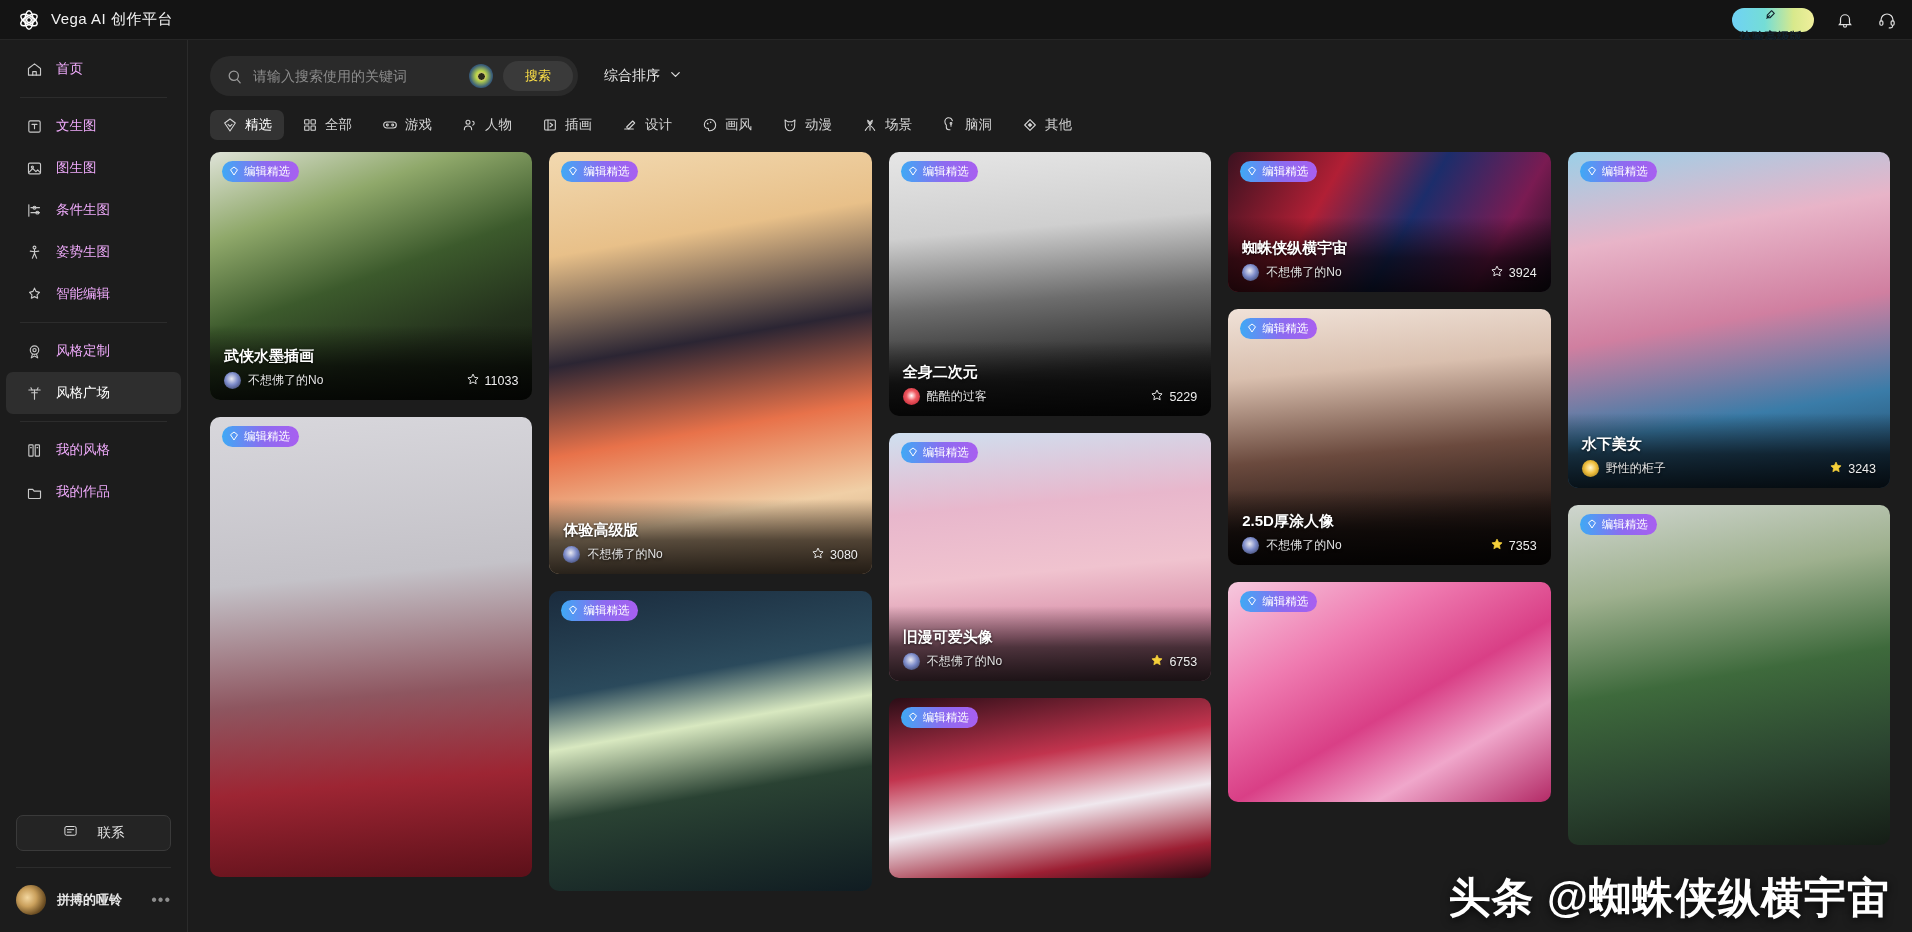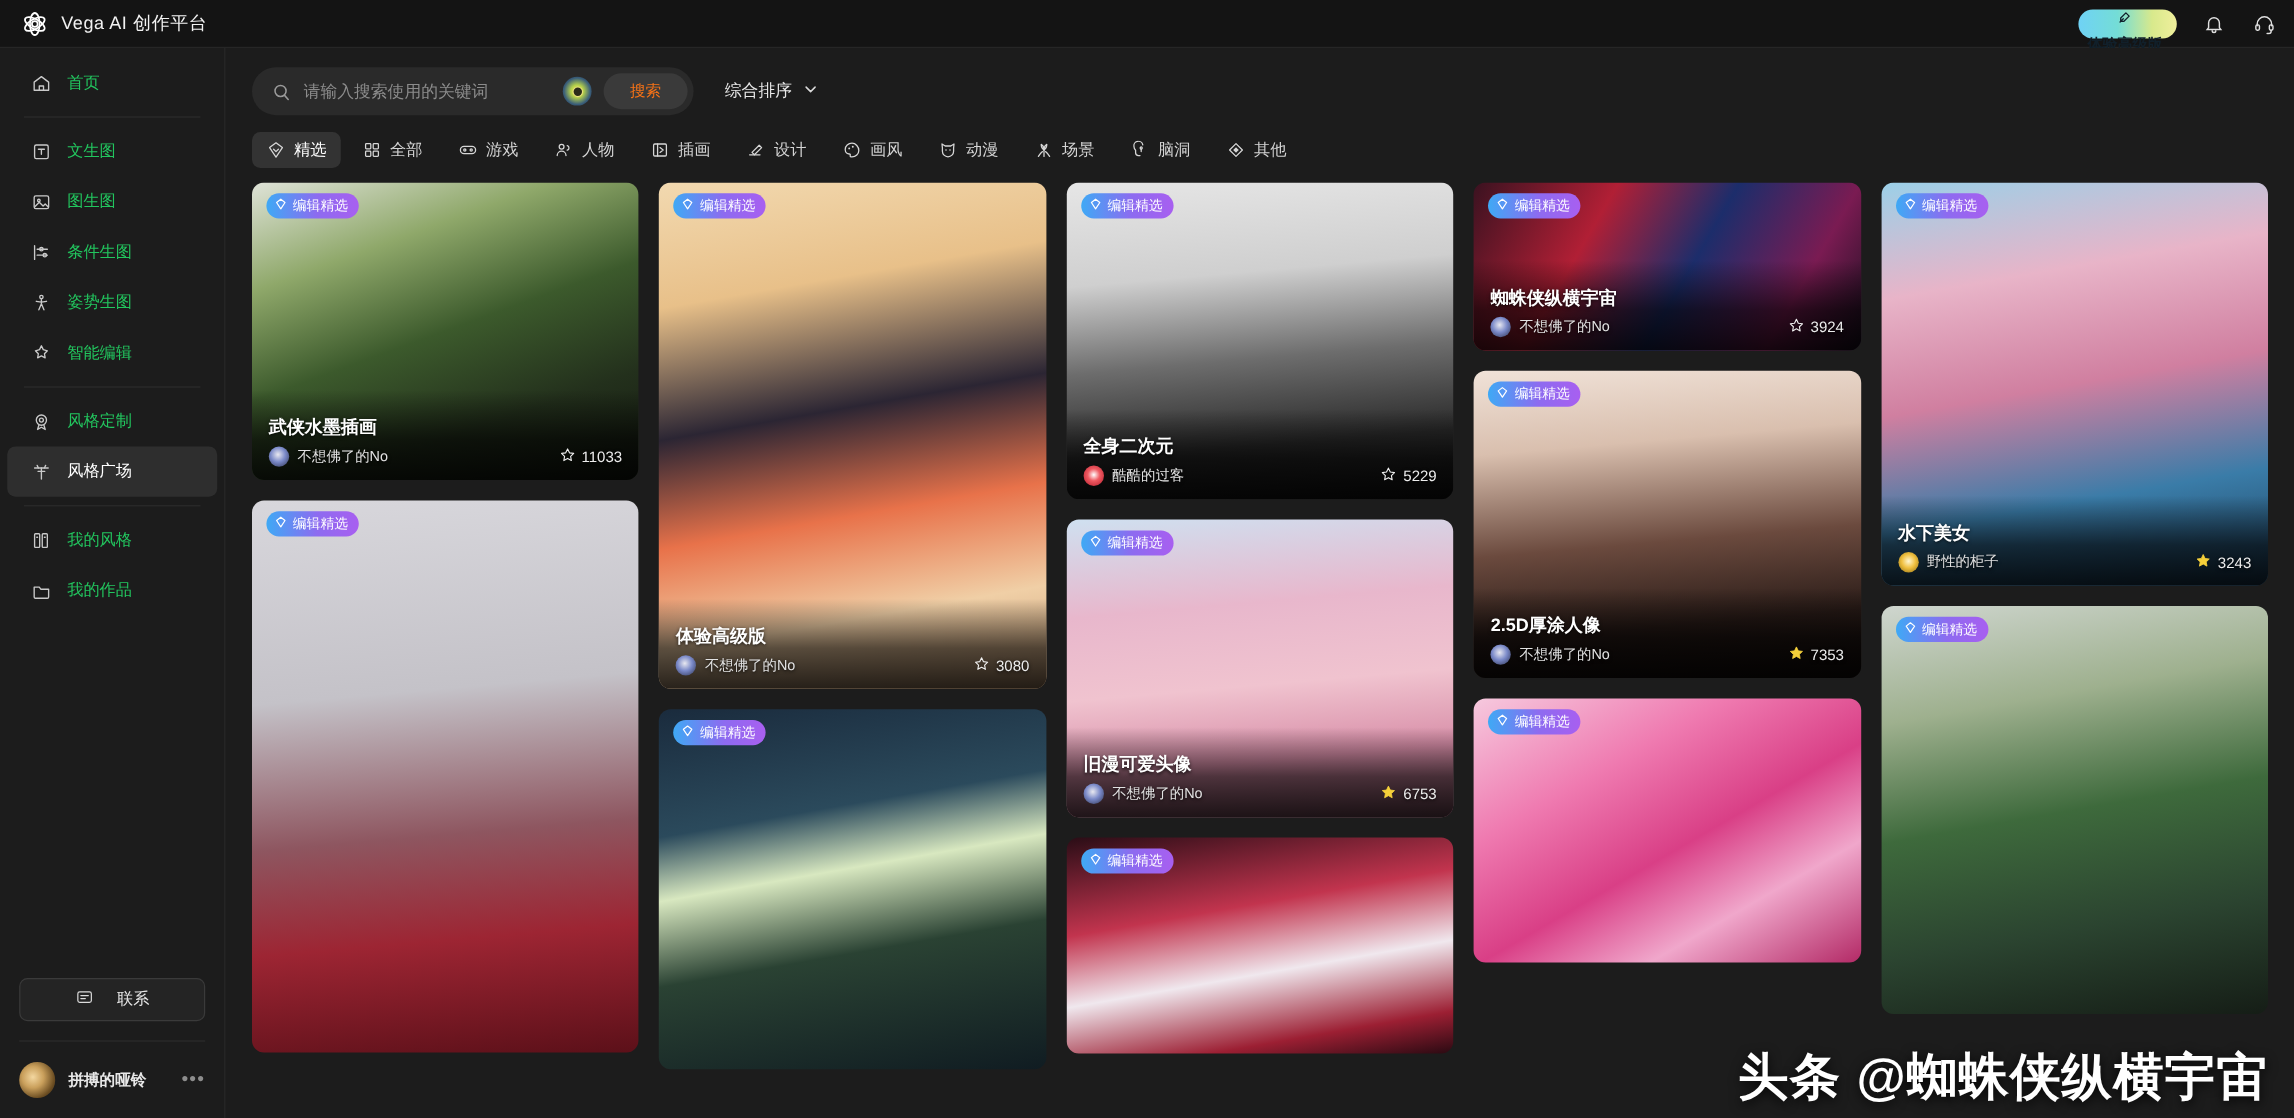--- a/index.html
+++ b/index.html
@@ -37,21 +37,21 @@
   
   .sidebar {
     width: 188px; flex: 0 0 188px; background: #1c1c1c;
     border-right: 1px solid #2b2b2b;
     display: flex; flex-direction: column; padding-top: 8px;
   }
   .nav { display: flex; flex-direction: column; }
   .nav-item {
     height: 42px; display: flex; align-items: center; gap: 13px;
     padding: 0 20px; margin: 0 6px; border-radius: 7px;
-    color: #22c55e; font-size: 13.5px; cursor: pointer;
+    color: #f0abfc; font-size: 13.5px; cursor: pointer;
   }
   .nav-item.active { background: #2e2e2e; color: #ffffff; }
   .nav-item .ico { width: 17px; height: 17px; flex: 0 0 17px; display:flex; align-items:center; justify-content:center; color: #c9c9c9; }
   .nav-sep { height: 1px; background: #2c2c2c; margin: 7px 20px; }
   .sidebar-spacer { flex: 1; }
   .contact-btn {
     margin: 0 16px 16px 16px; height: 36px; border: 1px solid #3a3a3a; border-radius: 7px;
     background: #242424; color: #e6e6e6; font-size: 13.5px;
     display: flex; align-items: center; justify-content: center; gap: 20px; cursor: pointer;
   }
@@ -78,21 +78,21 @@
   }
   .search-input::placeholder { color: #8c8c8c; }
   .cam-btn {
     width: 24px; height: 24px; border-radius: 50%; flex: 0 0 24px; cursor: pointer;
     background: radial-gradient(circle at 50% 50%, #f4e96b 0%, #b7d24a 30%, #3a5e7a 65%, #1d2d3c 100%);
     display:flex; align-items:center; justify-content:center;
   }
   .cam-lens { width: 9px; height: 9px; border-radius: 50%; background: #2b2b1a; border: 1.5px solid #e8e07a; }
   .search-btn {
     height: 30px; padding: 0 22px; border-radius: 15px; background: #3a3a3a;
-    color: #f97316; font-size: 13px; display: flex; align-items: center; cursor: pointer;
+    color: #fde047; font-size: 13px; display: flex; align-items: center; cursor: pointer;
   }
   .sort-box { display: flex; align-items: center; gap: 8px; color: #e9e9e9; font-size: 14px; cursor: pointer; }
 
   .tabs { padding: 14px 22px 12px 22px; display: flex; align-items: center; gap: 6px; overflow: hidden; }
   .tab {
     height: 30px; padding: 0 12px; border-radius: 7px; display: flex; align-items: center; gap: 7px;
     font-size: 13.5px; color: #d4d4d4; cursor: pointer; white-space: nowrap;
   }
   .tab.active { background: #333333; color: #ffffff; }
   .tab .ico { width: 16px; height: 16px; display:flex; align-items:center; justify-content:center; color: #d6d6d6; }

